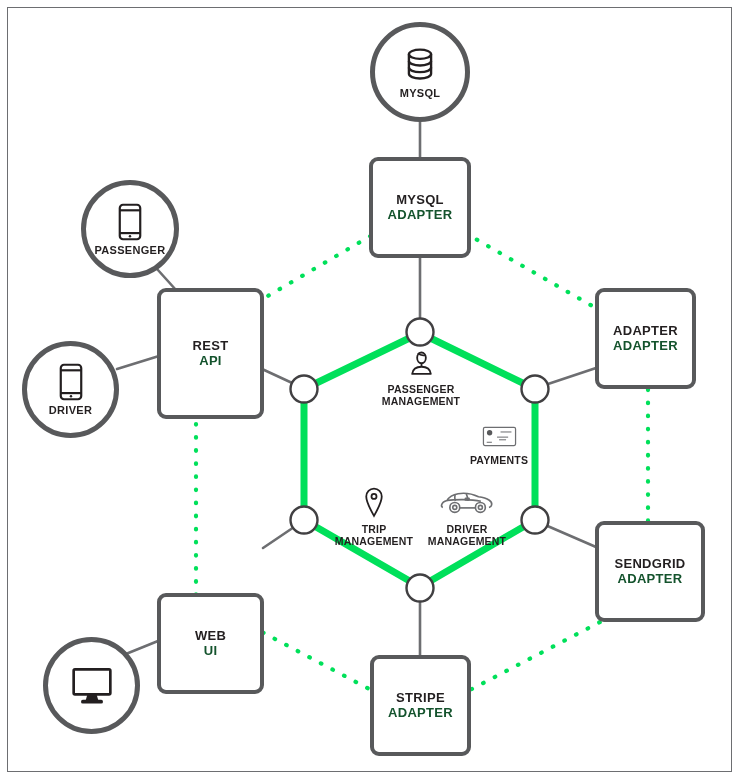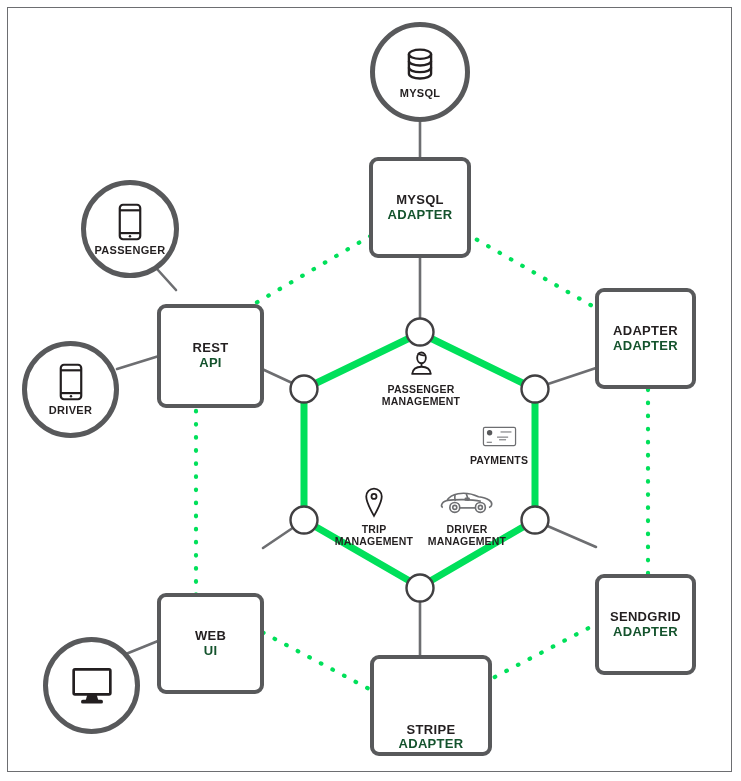--- a/index.html
+++ b/index.html
@@ -175,36 +175,36 @@
   <div class="adapter-box" style="left:369px; top:157px; width:102px; height:101px;">
     <span class="l1">MYSQL</span>
     <span class="l2">ADAPTER</span>
   </div>
 
   <div class="adapter-box" style="left:595px; top:288px; width:101px; height:101px;">
     <span class="l1">ADAPTER</span>
     <span class="l2">ADAPTER</span>
   </div>
 
-  <div class="adapter-box" style="left:595px; top:574px; width:101px; height:101px;text-align:center;">
+  <div class="adapter-box" style="left:595px; top:521px; width:110px; height:101px;text-align:center;">
     <span class="l1">SENDGRID</span>
     <span class="l2">ADAPTER</span>
   </div>
 
-  <div class="adapter-box" style="left:370px; top:655px; width:122px; height:101px;justify-content:flex-end;">
+  <div class="adapter-box" style="left:370px; top:655px; width:101px; height:101px;">
     <span class="l1">STRIPE</span>
     <span class="l2">ADAPTER</span>
   </div>
 
   <div class="adapter-box" style="left:157px; top:545px; width:107px; height:101px;margin-top:48px;">
     <span class="l1">WEB</span>
     <span class="l2">UI</span>
   </div>
 
-  <div class="adapter-box" style="left:157px; top:288px; width:107px; height:104px;margin-top:16px;">
+  <div class="adapter-box" style="left:157px; top:288px; width:107px; height:131px;">
     <span class="l1">REST</span>
     <span class="l2">API</span>
   </div>
 
   <div class="module" style="left:367px; top:349px; width:108px;">
     <span class="ic">
       <svg width="29" height="29" viewBox="0 0 24 24" fill="none" stroke="#231f20" stroke-width="1.5" stroke-linejoin="round">
         <path d="M8.4 7.2c0-2.5 1.6-4.3 3.6-4.3s3.6 1.8 3.6 4.3c0 2.6-1.6 4.6-3.6 4.6S8.4 9.8 8.4 7.2Z"></path>
         <path d="M9 3.4c1.6 1.6 4 2.1 6.3 1.6"></path>
         <path d="M4.3 20.6c.5-3.7 3.2-5.9 7.7-5.9s7.2 2.2 7.7 5.9Z"></path>

